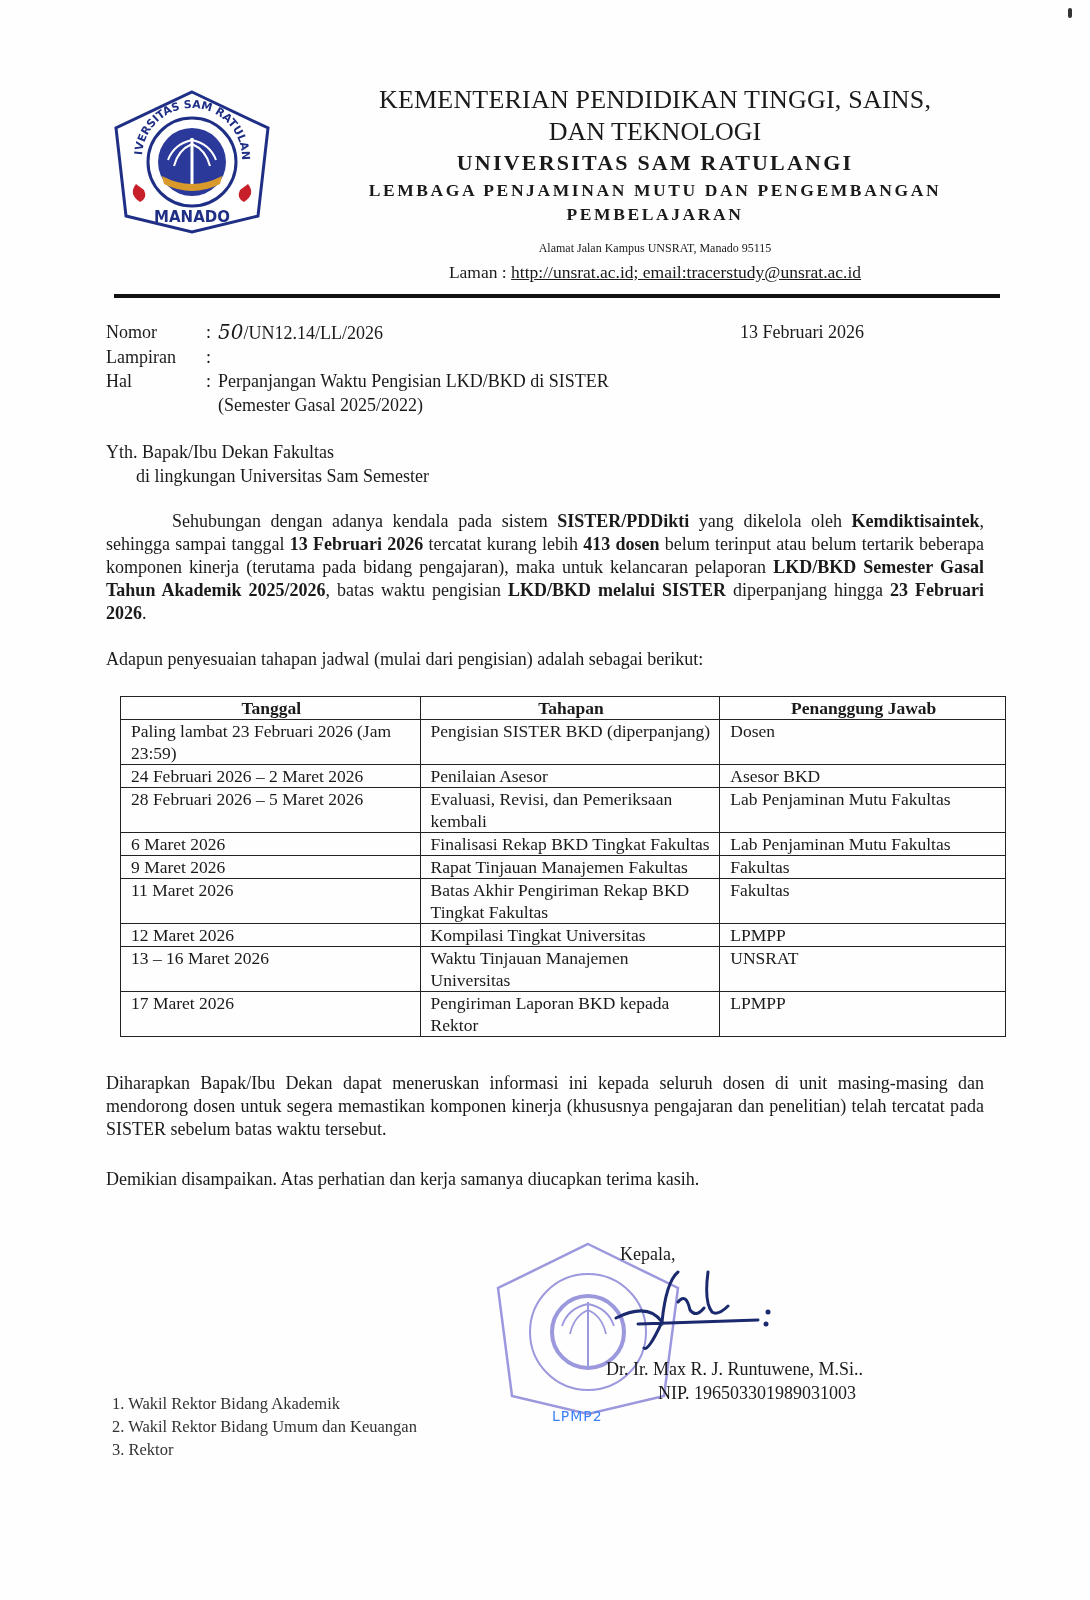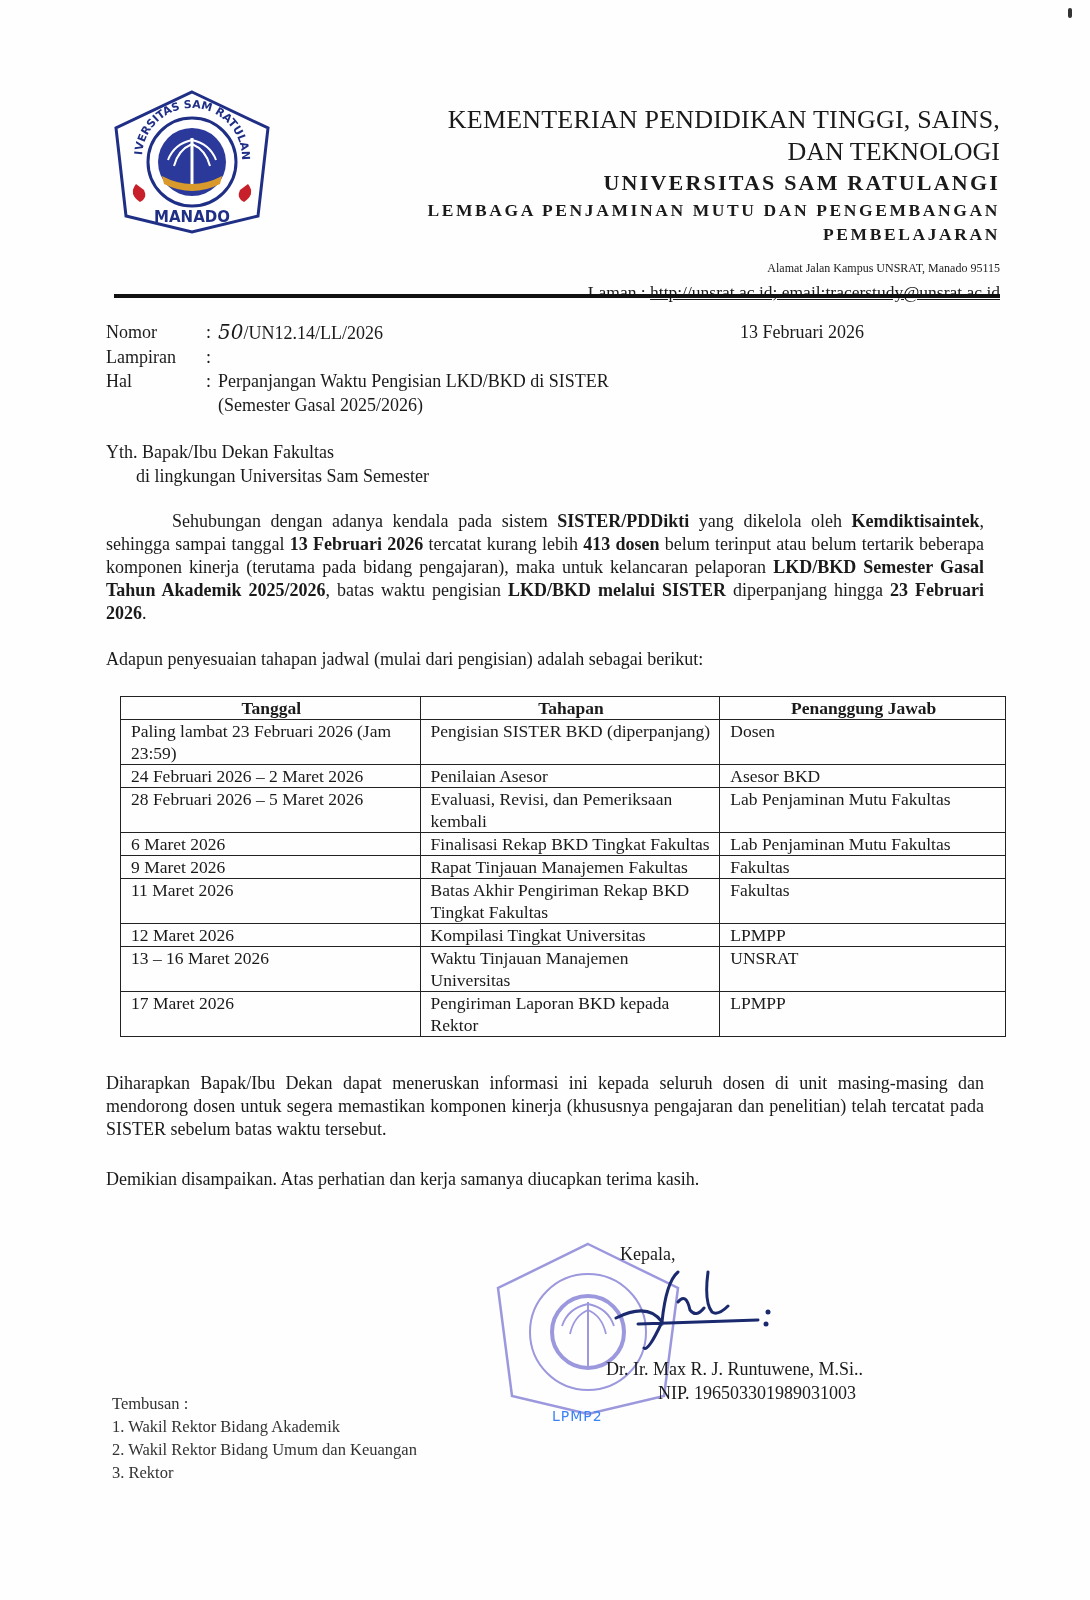--- a/index.html
+++ b/index.html
@@ -5,21 +5,21 @@
   html, body { margin: 0; padding: 0; }
   body {
     width: 1090px; height: 1600px; background: #fdfdfd; position: relative; overflow: hidden;
     font-family: "Liberation Serif", "DejaVu Serif", serif; color: #1a1a1a;
   }
   .page { position: absolute; left: 0; top: 0; width: 1090px; height: 1600px; background: #fefefe; }
   .corner-mark { position: absolute; right: 18px; top: 8px; width: 4px; height: 10px; background: #333; border-radius: 2px; }
 
   
   .logo { position: absolute; left: 112px; top: 88px; width: 160px; height: 146px; }
-  .head { position: absolute; left: 310px; top: 84px; width: 690px; text-align: right; margin-top: 20px; }
+  .head { position: absolute; left: 310px; top: 84px; width: 690px; text-align: center; }
   .head .l1 { font-size: 26px; line-height: 32px; letter-spacing: 0.2px; }
   .head .l2 { font-size: 26px; line-height: 32px; }
   .head .l3 { font-size: 22px; line-height: 30px; font-weight: bold; letter-spacing: 2.2px; }
   .head .l4 { font-size: 17.5px; line-height: 24px; font-weight: bold; letter-spacing: 2.6px; }
   .head .addr { font-size: 12px; line-height: 24px; margin-top: 10px; }
   .head .web { font-size: 17.5px; line-height: 24px; }
   .head .web a { color: #1a1a1a; text-decoration: underline; }
   .rule { position: absolute; left: 114px; top: 294px; width: 886px; height: 4px; background: #111; }
 
   
@@ -103,21 +103,21 @@
     <div class="row">
       <span class="lab">Lampiran</span>
       <span class="colon">:</span>
       <span class="val"></span>
     </div>
     <div class="row">
       <span class="lab">Hal</span>
       <span class="colon">:</span>
       <span class="val">
         <div>Perpanjangan Waktu Pengisian LKD/BKD di SISTER</div>
-        <div>(Semester Gasal 2025/2026)</div>
+        <div>(Semester Gasal 2025/2022)</div>
       </span>
     </div>
   </div>
   <div class="date">13 Februari 2026</div>
 
   <div class="salutation">
     <div>Yth. Bapak/Ibu Dekan Fakultas</div>
     <div class="indent">di lingkungan Universitas Sam Semester</div>
   </div>
 
@@ -201,18 +201,17 @@
   <div class="kepala">Kepala,</div>
   <svg class="signature" viewBox="0 0 170 90">
     <path d="M8 56 Q40 40 54 60 Q58 20 70 10 M54 60 Q40 90 36 86 M70 40 Q78 30 82 48 Q88 56 96 46 M100 10 Q96 40 104 50 Q110 54 120 44 M30 62 L150 58" stroke="#1b2a6e" stroke-width="3" fill="none" stroke-linecap="round"></path>
     <circle cx="160" cy="50" r="2.5" fill="#1b2a6e"></circle>
     <circle cx="158" cy="62" r="2.5" fill="#1b2a6e"></circle>
   </svg>
   <div class="signer">Dr. Ir. Max R. J. Runtuwene, M.Si..</div>
   <div class="nip">NIP. 196503301989031003</div>
 
   <div class="cc">
-    <div>Tembusan :</div>
     <div>1. Wakil Rektor Bidang Akademik</div>
     <div>2. Wakil Rektor Bidang Umum dan Keuangan</div>
     <div>3. Rektor</div>
   </div>
 </div>
 
 </body></html>

